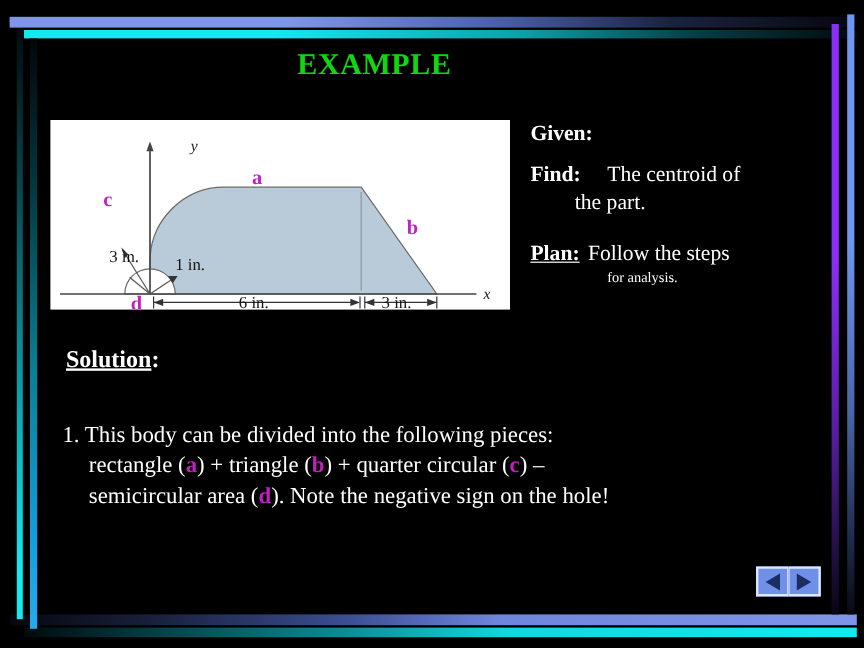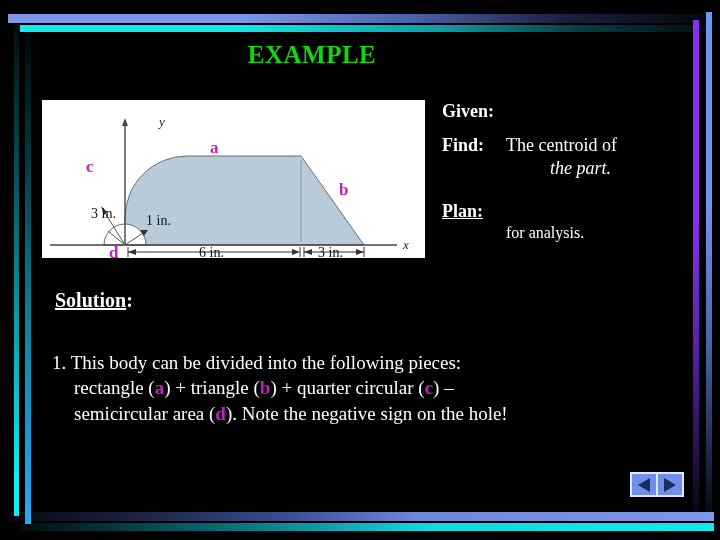--- a/index.html
+++ b/index.html
@@ -36,22 +36,22 @@
   .figbox{position:absolute;left:42px;top:100px;width:383px;height:158px;
       background:#fff;overflow:hidden;}
   .figsvg{display:block;}
 
   
   .given{position:absolute;left:442px;top:101px;width:250px;}
   .row{display:flex;margin-bottom:13px;text-align:right;}
   .lbl{color:#fff;font-size:18px;font-weight:bold;flex:0 0 auto;}
   .lbl.ul{text-decoration:underline;}
   .val{color:#fff;font-size:18px;margin-left:7px;}
-  .cont{color:#fff;font-size:16px;margin-left:64px;margin-top:-11px;}
-  .cont2{color:#fff;font-size:18px;margin-left:108px;margin-top:-11px;font-style:italic;}
+  .cont{color:#fff;font-size:12px;margin-left:64px;margin-top:-11px;}
+  .cont2{color:#fff;font-size:18px;margin-left:37px;margin-top:-11px;}
 
   
   .solution-h{position:absolute;left:55px;top:289px;color:#fff;
       font-size:20px;font-weight:bold;}
   .solution-h u{text-decoration:underline;}
   .step{position:absolute;left:52px;top:350px;width:620px;color:#fff;font-size:19px;
       line-height:1.33;}
   .step .ind{display:block;margin-left:22px;}
   .mag{color:#c020c0;font-weight:bold;}
 
@@ -133,20 +133,21 @@
     <div class="row">
       <span class="lbl">Given:</span>
     </div>
     <div class="row">
       <span class="lbl">Find:</span>
       <span class="val" style="margin-left:22px">The centroid of</span>
     </div>
     <div class="cont2">the part.</div>
     <div class="row" style="margin-top:22px">
       <span class="lbl ul">Plan:</span>
+      <span class="val">Follow the steps</span>
     </div>
     <div class="cont">for analysis.</div>
   </div>
 
   <div class="solution-h">
     <u>Solution</u><span>:</span>
   </div>
 
   <div class="step">
     <span>1.</span>

